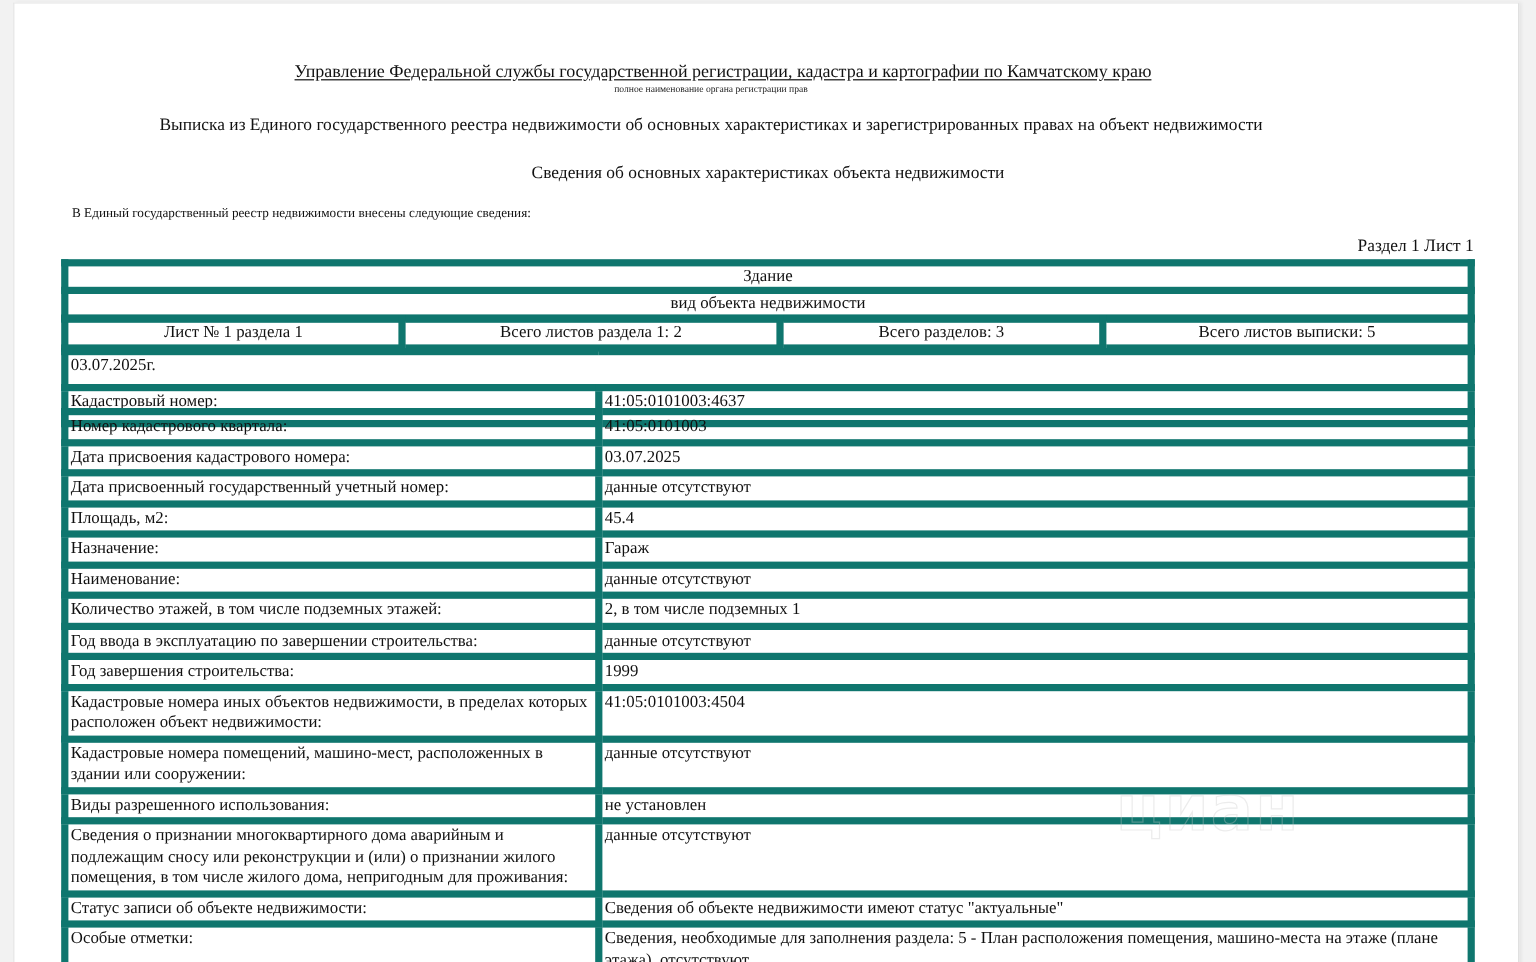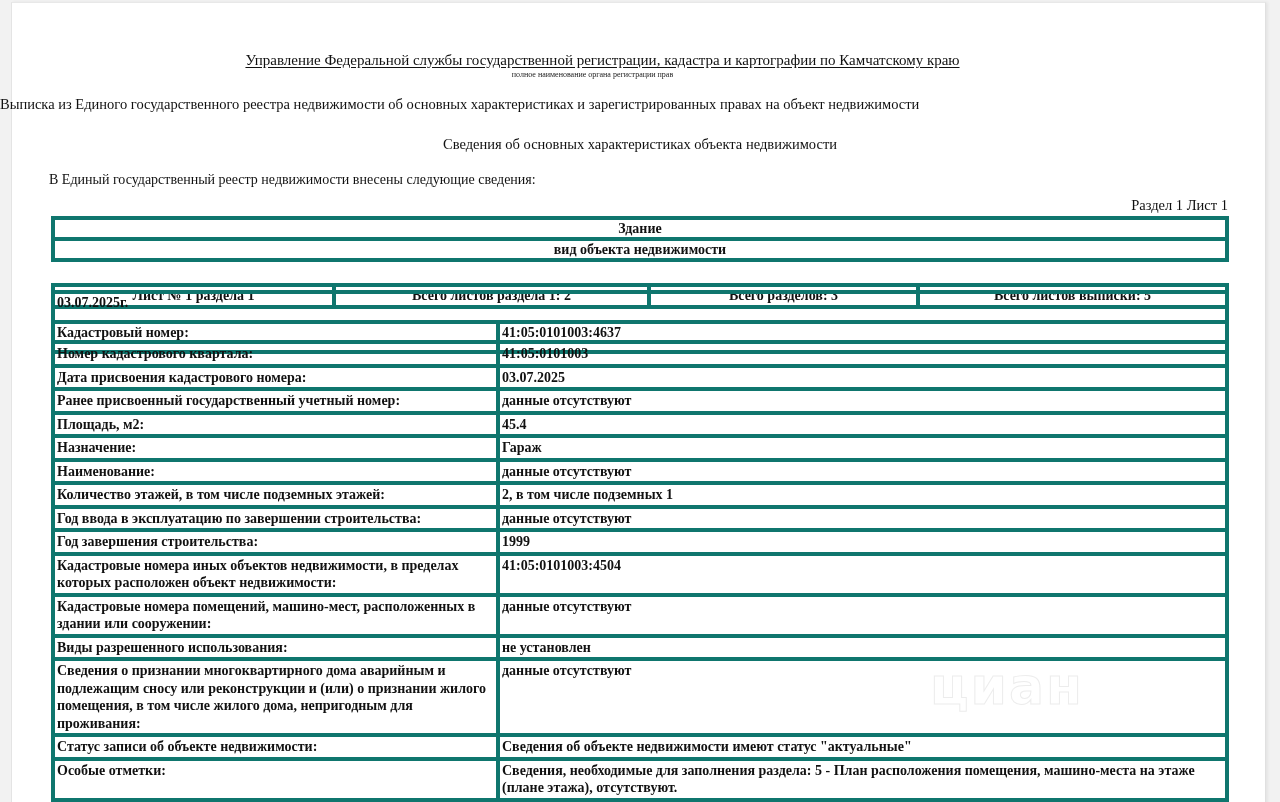--- a/index.html
+++ b/index.html
@@ -21,54 +21,53 @@
     .abs { position: absolute; white-space: nowrap; }
     .authority {
       left: 0; width: 1185px; top: 52px; text-align: center;
       font-size: 15px; text-decoration: underline; text-underline-offset: 2px; padding-left: 20px;
     }
     .authority-caption {
       left: 0; width: 1185px; top: 70px; text-align: center;
       font-size: 8px; color: #222;
     }
     .extract-title {
-      left: 0; width: 1185px; top: 96px; text-align: left; font-size: 14.5px;
+      left: 0; width: 1185px; top: 96px; text-align: center; font-size: 14.5px;
     }
     .section-title {
       left: 0; width: 1280px; top: 136px; text-align: center; font-size: 14.5px;
     }
     .intro {
-      left: 49px; top: 172px; font-size: 14px;
+      left: 60px; top: 172px; font-size: 11px;
     }
     .section-sheet {
       right: 52px; top: 197px; font-size: 14.5px; text-align: center;
     }
     
     table { border-collapse: collapse; position: absolute; left: 51px; width: 1178px; font-size: 14px; }
     td {
-      border: 4px solid #0f766e;
+      border: 6px solid #0f766e;
       padding: 0 2px;
       vertical-align: top;
       line-height: 17px;
-      font-weight: bold;
     }
     .hdr td { text-align: center; height: 19px; padding: 0; }
     .hdr { top: 216px; }
-    .info { top: 263px; margin-top: 20px; }
+    .info { top: 263px; }
     .info td { text-align: center; height: 21px; line-height: 18px; }
     .meta { top: 290px; }
     .meta td { height: 30px; }
     .main { top: 340px; }
     .main td { padding-top: 1px; padding-bottom: 1px; line-height: 17.5px; }
     .col-label { width: 445px; }
     .watermark {
       position: absolute; left: 930px; top: 645px;
       font-family: "DejaVu Sans", sans-serif; font-size: 52px; font-weight: bold;
       color: transparent; -webkit-text-stroke: 1px rgba(200,200,200,0.35);
-      letter-spacing: 2px; pointer-events: none; margin-top: 11px;
+      letter-spacing: 2px; pointer-events: none;
     }
   </style>
 </head>
 <body>
 
 <div class="page"></div>
 
 <div class="abs authority">Управление Федеральной службы государственной регистрации, кадастра и картографии по Камчатскому краю</div>
 <div class="abs authority-caption">полное наименование органа регистрации прав</div>
 <div class="abs extract-title">Выписка из Единого государственного реестра недвижимости об основных характеристиках и зарегистрированных правах на объект недвижимости</div>
@@ -114,21 +113,21 @@
   <tbody>
       <tr>
         <td class="col-label">Номер кадастрового квартала:</td>
         <td>41:05:0101003</td>
       </tr>
   <tr>
         <td class="col-label">Дата присвоения кадастрового номера:</td>
         <td>03.07.2025</td>
       </tr>
   <tr>
-        <td class="col-label">Ранее присвоенный государственный учетный номер:</td>
+        <td class="col-label">Дата присвоенный государственный учетный номер:</td>
         <td>данные отсутствуют</td>
       </tr>
   <tr>
         <td class="col-label">Площадь, м2:</td>
         <td>45.4</td>
       </tr>
   <tr>
         <td class="col-label">Назначение:</td>
         <td>Гараж</td>
       </tr>

